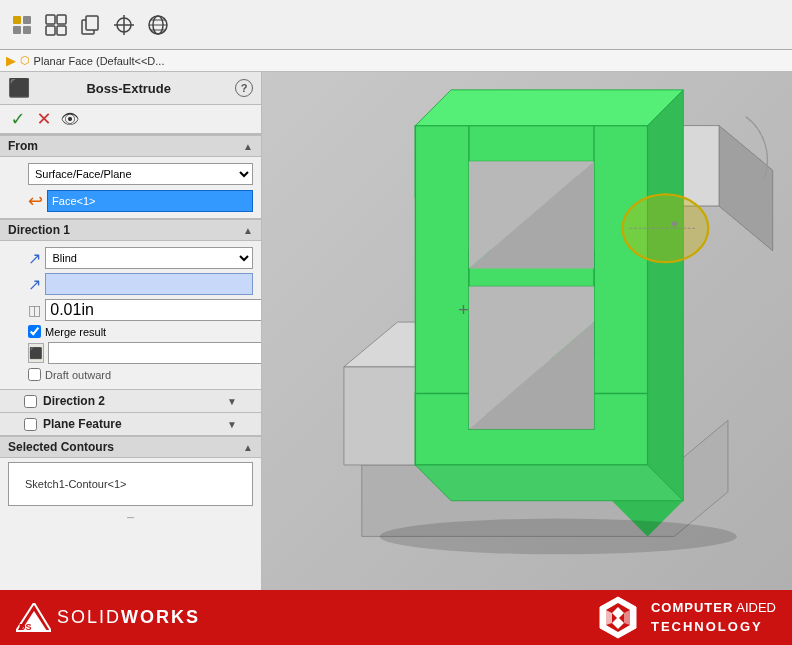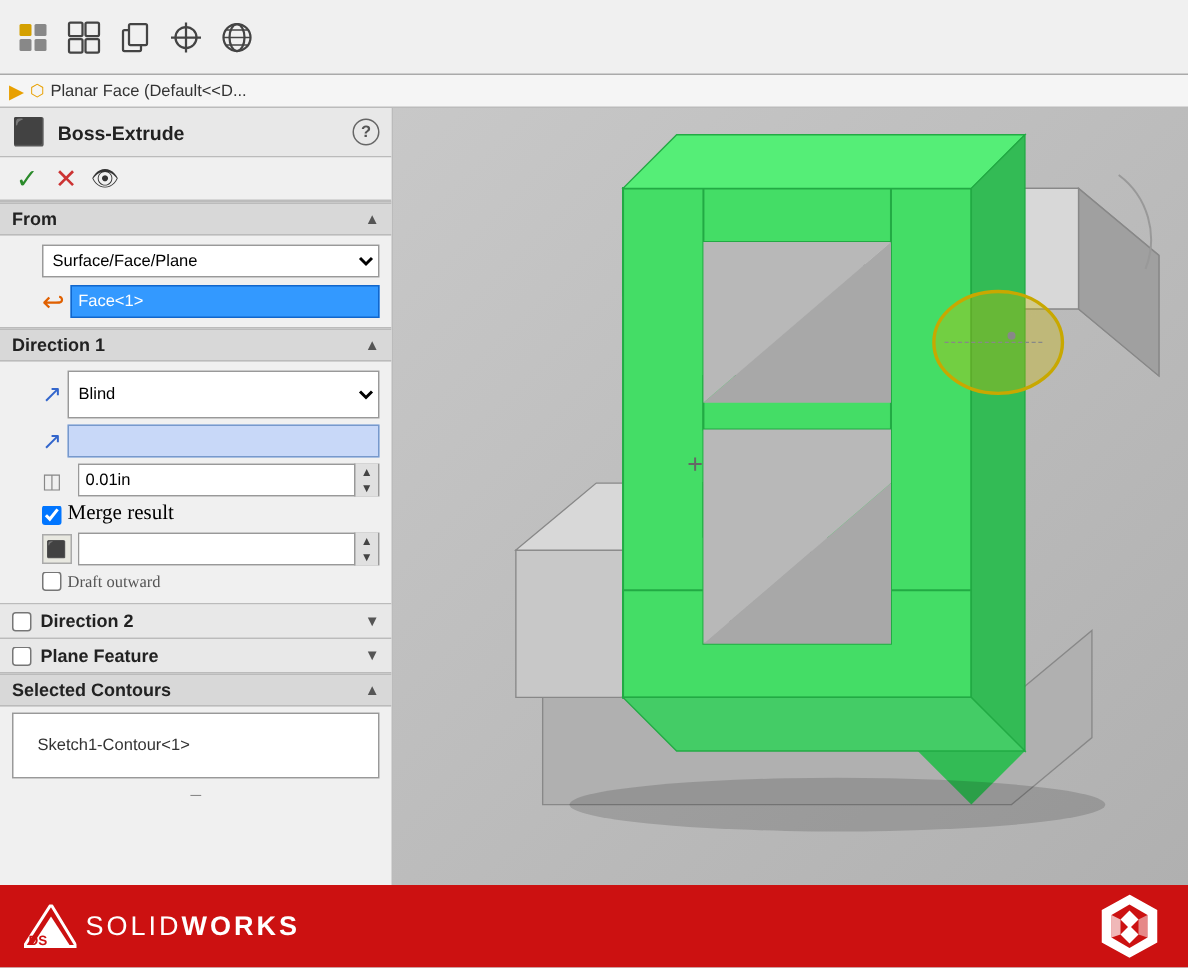--- a/index.html
+++ b/index.html
@@ -59,20 +59,21 @@
       border-bottom: 1px solid #bbb;
       padding: 5px 8px;
       display: flex;
       align-items: center;
       justify-content: space-between;
     }
     .panel-title {
       font-size: 13px;
       font-weight: bold;
       color: #222;
+      margin-left: 48px;
     }
     .panel-actions {
       display: flex;
       gap: 4px;
       align-items: center;
     }
     .panel-btn {
       font-size: 16px;
       cursor: pointer;
       color: #333;
@@ -149,21 +150,21 @@
       gap: 4px;
       margin-bottom: 4px;
     }
     .dir-arrow {
       color: #3366cc;
       font-size: 16px;
       cursor: pointer;
     }
     .dir-select {
       flex: 1;
-      height: 32px;
+      height: 22px;
       font-size: 11px;
       border: 1px solid #999;
       background: white;
       padding: 0 2px;
     }
     .depth-row {
       display: flex;
       align-items: center;
       gap: 4px;
       margin-bottom: 4px;
@@ -173,21 +174,21 @@
       display: flex;
       align-items: center;
       border: 1px solid #999;
       background: white;
       height: 22px;
     }
     .depth-input {
       flex: 1;
       border: none;
       outline: none;
-      font-size: 11px;
+      font-size: 16px;
       padding: 0 4px;
       height: 100%;
     }
     .spin-btns {
       display: flex;
       flex-direction: column;
       width: 16px;
       height: 22px;
     }
     .spin-btn {
@@ -214,21 +215,21 @@
       border: 1px solid #7799cc;
       display: flex; align-items: center;
     }
 
     .merge-row {
       display: flex;
       align-items: center;
       gap: 4px;
       margin-bottom: 4px;
     }
-    .merge-label { font-size: 14px; font-family: Liberation Serif, serif; }
+    .merge-label { font-size: 11px; }
 
     .small-input-row {
       display: flex;
       align-items: center;
       gap: 4px;
       margin-bottom: 4px;
     }
     .small-icon {
       width: 20px; height: 20px;
       background: #e8e8e0;
@@ -244,29 +245,29 @@
       background: white;
       height: 22px;
     }
 
     .draft-row {
       display: flex;
       align-items: center;
       gap: 4px;
       margin-bottom: 2px;
     }
-    .draft-label { font-size: 11px; color: #555; font-family: Liberation Serif, serif; }
+    .draft-label { font-size: 11px; color: #555; }
 
     
     .collapsible-section {
       border-top: 1px solid #bbb;
     }
     .collapsible-header {
       background: #e8e8e8;
-      padding: 4px 8px;
+      padding: 4px 24px;
       display: flex;
       align-items: center;
       justify-content: space-between;
       cursor: pointer;
     }
     .collapsible-left {
       display: flex;
       align-items: center;
       gap: 6px;
     }
@@ -593,14 +594,18 @@
   <div class="cat-logo">
 
     <svg width="45" height="45" viewBox="0 0 45 45">
       <polygon points="22,2 40,12 40,33 22,43 4,33 4,12" fill="white" stroke="white" stroke-width="1"></polygon>
       <polygon points="22,8 34,15 34,30 22,37 10,30 10,15" fill="#cc1111"></polygon>
       <polygon points="16,18 22,12 28,18 22,24" fill="white"></polygon>
       <polygon points="16,28 22,22 28,28 22,34" fill="white"></polygon>
       <polygon points="10,15 16,18 16,28 10,30" fill="white" opacity="0.7"></polygon>
       <polygon points="34,15 28,18 28,28 34,30" fill="white" opacity="0.5"></polygon>
     </svg>
+    <div style="color:white; font-size:13px; line-height:1.4;">
+      <span style="font-weight:900; letter-spacing:1px;">COMPUTER</span> <span style="font-weight:400;">AIDED</span><br>
+      <span style="font-weight:900; letter-spacing:2px;">TECHNOLOGY</span>
+    </div>
   </div>
 </div>
 
 </body></html>

